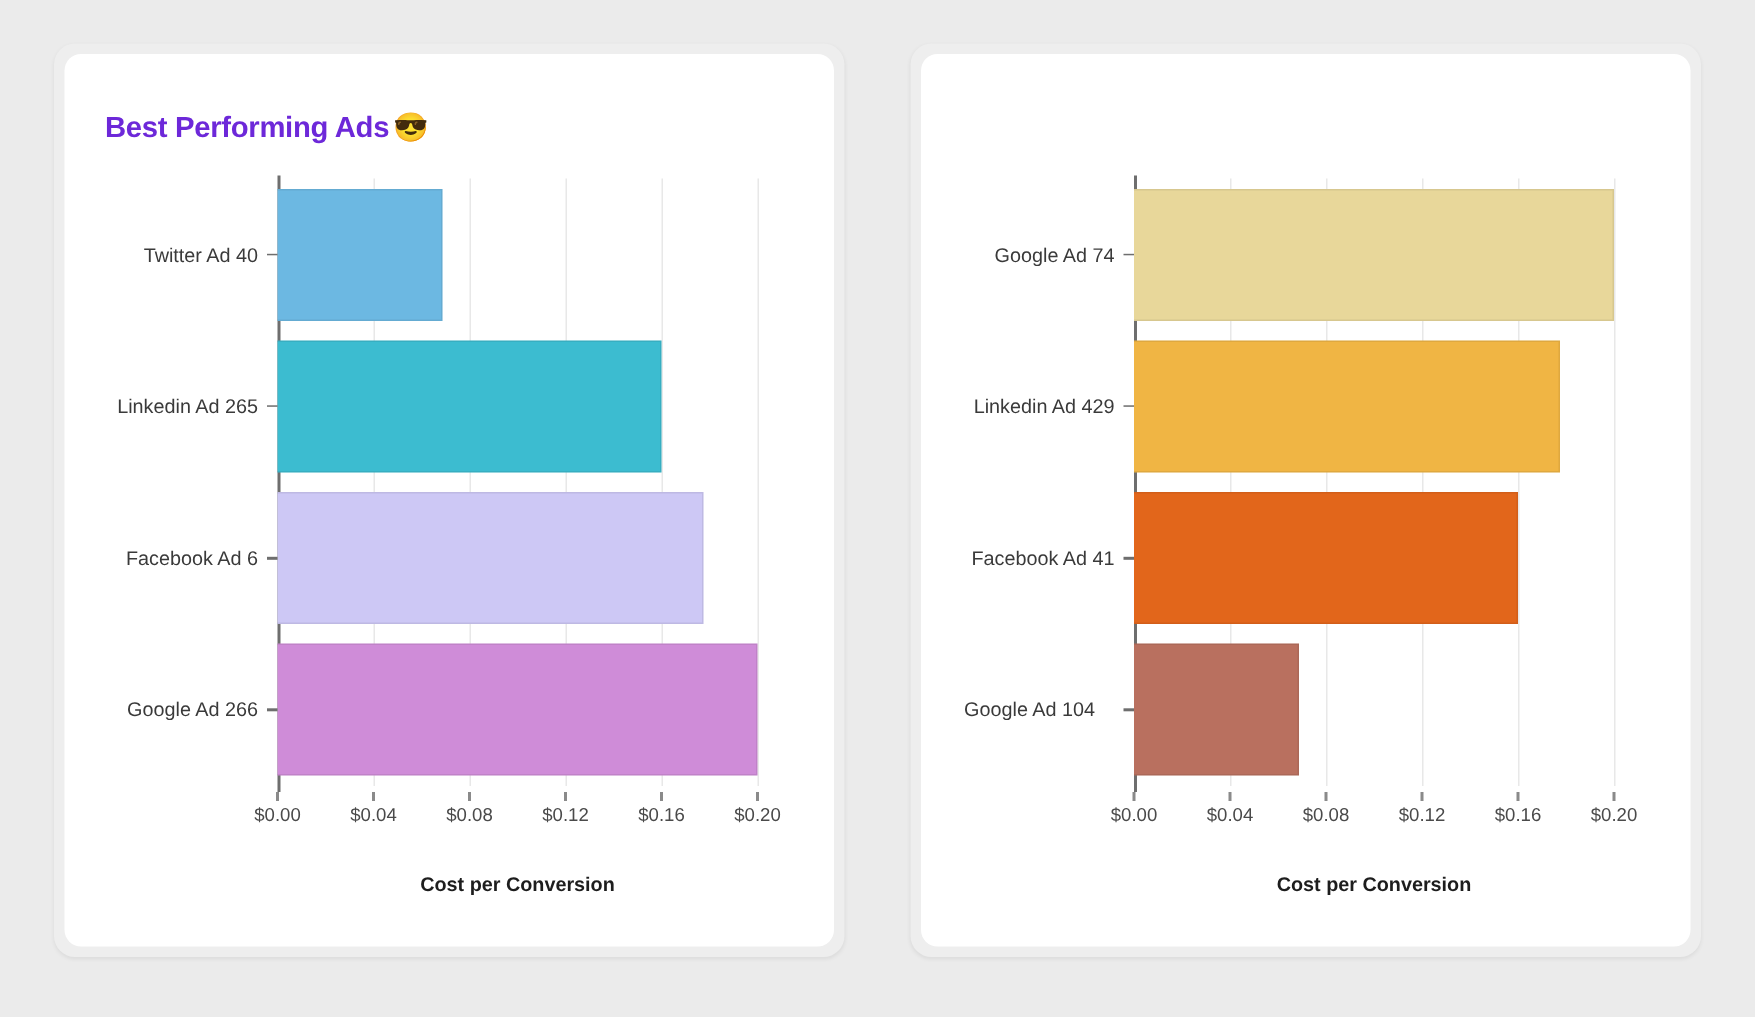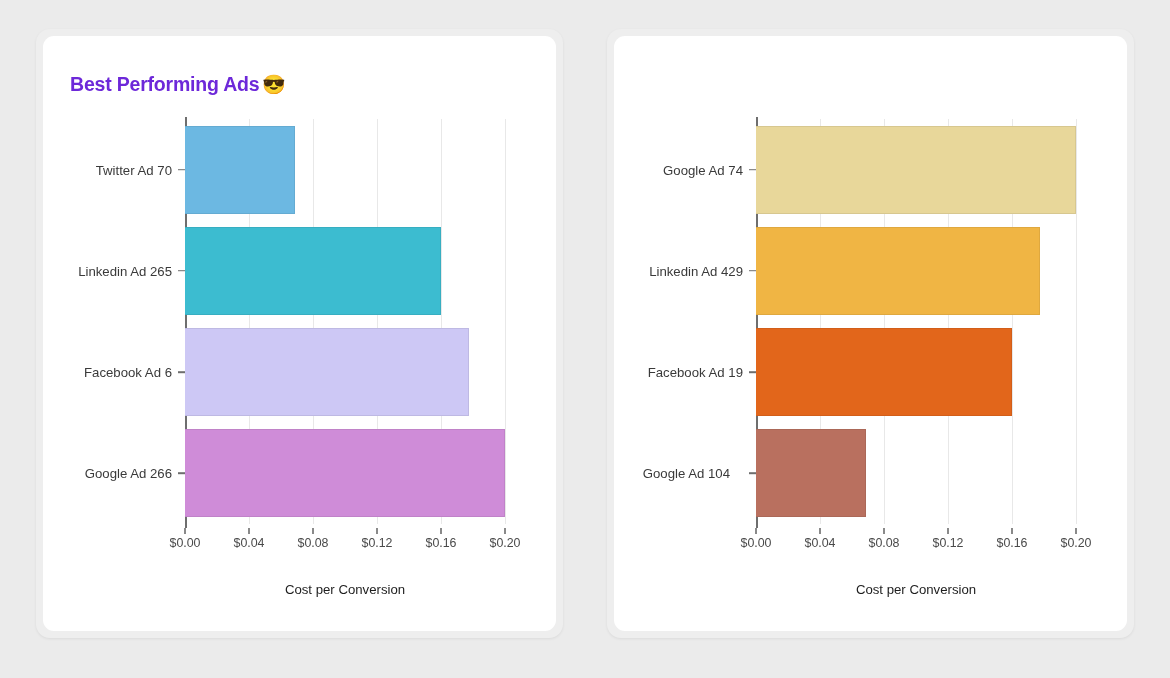--- a/index.html
+++ b/index.html
@@ -154,21 +154,21 @@
     position: absolute;
     font-size: 12.4px;
     color: #4a4a4a;
     white-space: nowrap;
     transform: translateX(-50%);
   }
 
   .axis-title {
     position: absolute;
     font-size: 13.2px;
-    font-weight: normal;
+    font-weight: bold;
     color: #1d1d1d;
     white-space: nowrap;
     transform: translateX(-50%);
   }
 </style>
 </head>
 <body>
 
 <div class="dashboard">
 
@@ -182,21 +182,21 @@
           <div class="axis-spine"></div>
         <div class="gridline" style="left: 64px;"></div>
             <div class="gridline" style="left: 128px;"></div>
             <div class="gridline" style="left: 192px;"></div>
             <div class="gridline" style="left: 256px;"></div>
             <div class="gridline" style="left: 320px;"></div>
             <div class="bar-row" style="top: 6.625px; height: 88px;">
               <div class="bar" title="Twitter Ad 70" style="width: 110.4px; background: rgb(108, 184, 226);"></div>
             </div>
             <div class="cat-tick" style="left: -7px; top: 50.625px;"></div>
-            <div class="cat-label" style="top: 50.625px; right: 333px;">Twitter Ad 70</div>
+            <div class="cat-label" style="top: 50.625px; right: 333px;">Twitter Ad 40</div>
             <div class="bar-row" style="top: 107.875px; height: 88px;">
               <div class="bar" title="Linkedin Ad 265" style="width: 256px; background: rgb(60, 188, 208);"></div>
             </div>
             <div class="cat-tick" style="left: -7px; top: 151.875px;"></div>
             <div class="cat-label" style="top: 151.875px; right: 333px;">Linkedin Ad 265</div>
             <div class="bar-row" style="top: 209.125px; height: 88px;">
               <div class="bar" title="Facebook Ad 4" style="width: 284px; background: rgb(205, 200, 245);"></div>
             </div>
             <div class="cat-tick" style="left: -7px; top: 253.125px;"></div>
             <div class="cat-label" style="top: 253.125px; right: 333px;">Facebook Ad 6</div>
@@ -240,21 +240,21 @@
             <div class="cat-label" style="top: 50.625px; right: 333px;">Google Ad 74</div>
             <div class="bar-row" style="top: 107.875px; height: 88px;">
               <div class="bar" title="Linkedin Ad 228" style="width: 284px; background: rgb(240, 181, 68);"></div>
             </div>
             <div class="cat-tick" style="left: -7px; top: 151.875px;"></div>
             <div class="cat-label" style="top: 151.875px; right: 333px;">Linkedin Ad 429</div>
             <div class="bar-row" style="top: 209.125px; height: 88px;">
               <div class="bar" title="Facebook Ad 41" style="width: 256px; background: rgb(226, 102, 27);"></div>
             </div>
             <div class="cat-tick" style="left: -7px; top: 253.125px;"></div>
-            <div class="cat-label" style="top: 253.125px; right: 333px;">Facebook Ad 19</div>
+            <div class="cat-label" style="top: 253.125px; right: 333px;">Facebook Ad 41</div>
             <div class="bar-row" style="top: 310.375px; height: 88px;">
               <div class="bar" title="Google Ad 104" style="width: 110.4px; background: rgb(185, 112, 95);"></div>
             </div>
             <div class="cat-tick" style="left: -7px; top: 354.375px;"></div>
             <div class="cat-label" style="top: 354.375px; right: 346px;">Google Ad 104</div>
             <div class="xtick-mark" style="left: -0.8px; top: 409px;"></div>
             <div class="xtick-label" style="left: 0px; top: 417px;">$0.00</div>
             <div class="xtick-mark" style="left: 63.2px; top: 409px;"></div>
             <div class="xtick-label" style="left: 64px; top: 417px;">$0.04</div>
             <div class="xtick-mark" style="left: 127.2px; top: 409px;"></div>

